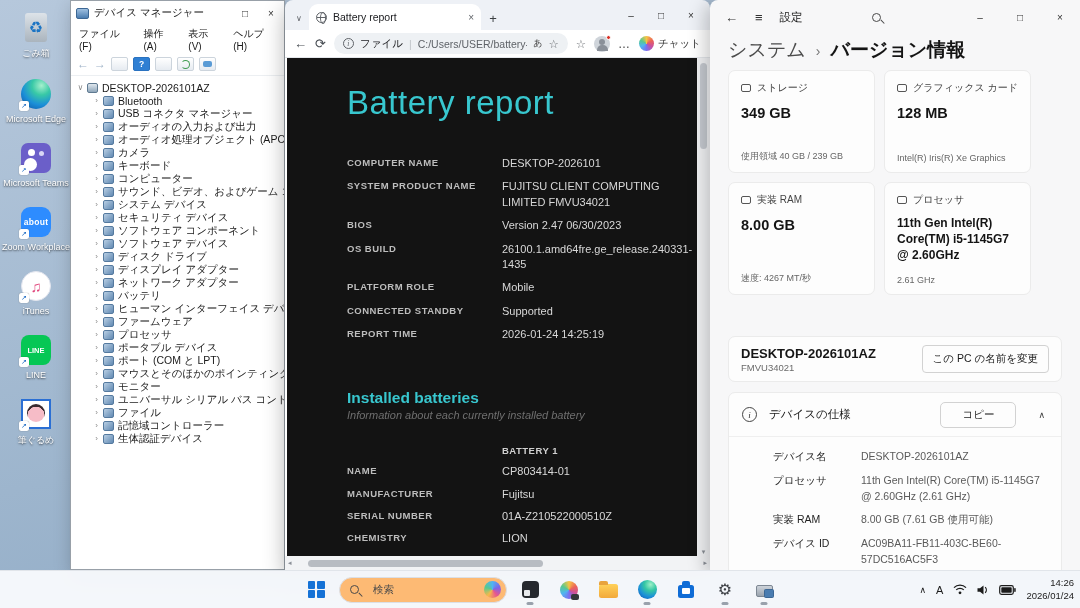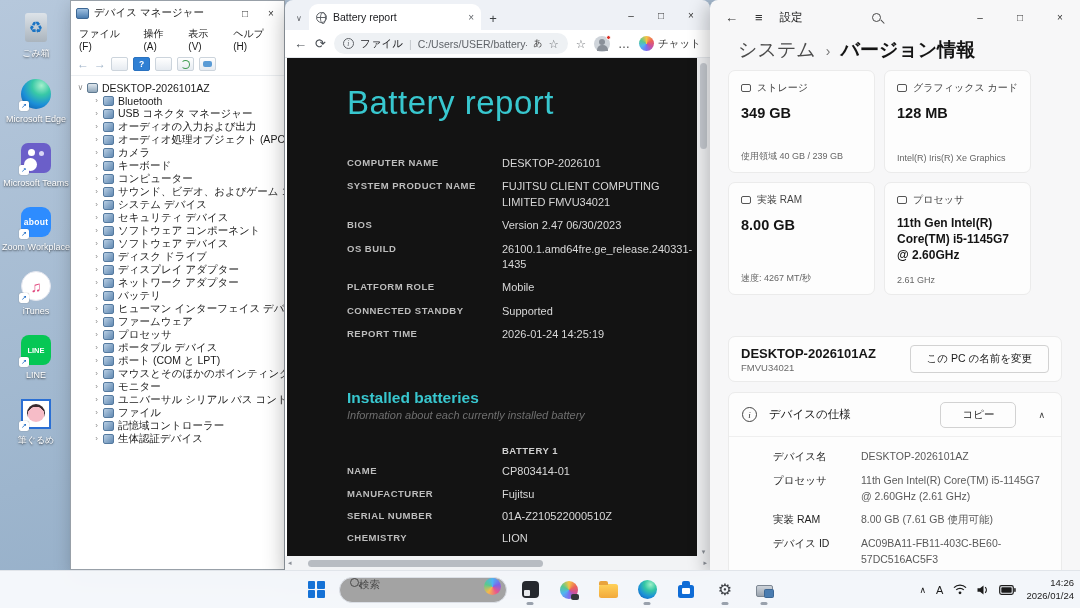--- a/index.html
+++ b/index.html
@@ -114,57 +114,57 @@
   #settings { left:710px; width:370px; background:#f7f7f8; border-radius:8px 0 0 0; box-shadow:-5px 4px 18px rgba(0,0,0,.22); overflow:hidden; }
   .st-titlebar { height:34px; display:flex; align-items:center; padding-left:15px; gap:17px; color:#1a1a1a; }
   .st-back { font-size:13px; color:#333; }
   .st-menu { font-size:13px; color:#333; }
   .st-title { font-size:11.5px; }
   .mag { width:9px; height:9px; border:1.4px solid #4a4a4a; border-radius:50%; position:relative; flex:none; }
   .mag::after { content:""; position:absolute; left:7px; top:7.5px; width:4.5px; height:1.4px; background:#4a4a4a; transform:rotate(45deg); }
   .st-search { margin-left:52px; }
   .st-caption { margin-left:auto; display:flex; height:34px; }
   .st-caption .winbtn { width:40px; }
-  .st-heading { display:flex; align-items:center; gap:10px; padding-left:28px; margin-top:3px; }
+  .st-heading { display:flex; align-items:center; gap:10px; padding-left:18px; margin-top:3px; }
   .crumb-parent { font-size:19px; color:#4c4c4c; }
   .crumb-sep { font-size:14px; color:#757575; padding-top:2px; }
   .page-title { font-size:19px; font-weight:bold; color:#141414; }
   .cards { position:absolute; left:18px; top:70px; display:grid; grid-template-columns:147px 147px; grid-template-rows:103px 113px; gap:9px; }
   .card { position:relative; background:#fdfdfd; border:1px solid #ebebeb; border-radius:7px; padding:10px 12px; }
   .card-head { display:flex; align-items:center; gap:6px; font-size:10px; color:#454545; }
   .card-ico { width:10px; height:8px; border:1.2px solid #555; border-radius:2px; flex:none; }
   .card-val { margin-top:9px; font-size:14.5px; font-weight:bold; color:#141414; line-height:1.32; }
   .val-sm .card-val { font-size:12px; }
   .card-sub { position:absolute; left:12px; bottom:9px; right:8px; font-size:9px; color:#666; white-space:nowrap; overflow:hidden; }
   .dev-card { position:absolute; left:18px; top:336px; width:334px; height:46px; background:#fdfdfd; border:1px solid #ebebeb; border-radius:7px;
     display:flex; align-items:center; padding:0 12px; }
   .dev-name { font-size:13px; font-weight:600; color:#161616; }
   .dev-model { font-size:9.5px; color:#6a6a6a; margin-top:1px; }
-  .rename-btn { margin-left:auto; font-size:10.5px; color:#1a1a1a; background:#fdfdfd; border:1px solid #d2d2d2; border-radius:4px; padding:6px 16px; white-space:nowrap; }
+  .rename-btn { margin-left:auto; font-size:10.5px; color:#1a1a1a; background:#fdfdfd; border:1px solid #d2d2d2; border-radius:4px; padding:6px 10px; white-space:nowrap; }
   .spec-card { position:absolute; left:18px; top:392px; width:334px; height:200px; background:#fdfdfd; border:1px solid #ebebeb; border-radius:7px; overflow:hidden; }
   .spec-head { height:43px; display:flex; align-items:center; padding:0 13px; gap:12px; }
   .info-cir { width:15px; height:15px; border:1.3px solid #444; border-radius:50%; font-size:9px; font-style:italic; color:#333;
     font-family:"Liberation Serif",serif; display:flex; align-items:center; justify-content:center; flex:none; }
   .spec-title { font-size:11.5px; color:#161616; }
   .copy-btn { margin-left:auto; width:76px; height:26px; font-size:10.5px; color:#1a1a1a; border:1px solid #d2d2d2; border-radius:5px; background:#fdfdfd;
     display:flex; align-items:center; justify-content:center; }
   .spec-chev { color:#444; font-size:9px; margin:0 3px 0 10px; }
   .spec-rows { border-top:1px solid #efefef; padding:12px 12px 0 44px; }
   .spec-row { display:flex; margin-bottom:8px; }
   .sl { width:88px; flex:none; font-size:10.5px; color:#1f1f1f; padding-top:1px; }
   .sv { flex:1; font-size:10.5px; color:#5a5a5a; line-height:1.5; }
 
   
   #taskbar { position:absolute; left:0; top:570px; width:1080px; height:38px; background:rgba(247,249,252,.97); border-top:1px solid #e1e5ea; }
   .tb-center { position:absolute; left:50%; top:0; height:100%; transform:translateX(-50%); display:flex; align-items:center; gap:7px; }
   .tb-item { width:32px; height:30px; position:relative; border-radius:5px; display:flex; align-items:center; justify-content:center; }
   .tb-item.run::after { content:""; position:absolute; bottom:0; left:50%; transform:translateX(-50%); width:7px; height:3px; border-radius:2px; background:#99a1ac; }
   .start-ico { width:17px; height:17px; display:grid; grid-template-columns:1fr 1fr; grid-template-rows:1fr 1fr; gap:1.5px; }
   .start-ico i { background:#1572d6; border-radius:1px; }
-  .tb-search { width:168px; height:26px; background:#a3a3a3; border:1px solid #dbdfe6; border-radius:13px; display:flex; align-items:flex-start; padding:0 5px 0 10px; gap:0; font-size:10.5px; color:#4a4a4a; }
+  .tb-search { width:168px; height:26px; background:#fdba74; border:1px solid #dbdfe6; border-radius:13px; display:flex; align-items:center; padding:0 5px 0 10px; gap:14px; font-size:10.5px; color:#4a4a4a; }
   .tb-search .cap { margin-left:auto; width:17px; height:17px; border-radius:50%;
     background:conic-gradient(#4fb3f4,#7d64e8,#e8578c,#f6b84b,#59c98f,#4fb3f4); }
   .ico-dark { width:17px; height:17px; background:#26292e; border-radius:4px; position:relative; }
   .ico-dark::after { content:""; position:absolute; left:2.5px; bottom:2.5px; width:6px; height:6px; background:#e7e9ec; border-radius:1px; }
   .ico-copilot { width:18px; height:18px; border-radius:50%; position:relative;
     background:conic-gradient(#f6c444,#ec6357,#c94f9e,#7a6ff0,#4fb5f0,#59c98f,#f6c444); }
   .ico-copilot::after { content:""; position:absolute; right:-1px; bottom:-1px; width:8px; height:6px; background:#33363b; border-radius:2px; }
   .ico-folder { width:19px; height:14px; background:linear-gradient(#ffd159,#f2a93b); border-radius:2.5px; position:relative; margin-top:2px; }
   .ico-folder::before { content:""; position:absolute; top:-3px; left:0; width:9px; height:4px; background:#e8a33d; border-radius:2px 2px 0 0; }
   .ico-edge { width:19px; height:19px; border-radius:50%;

